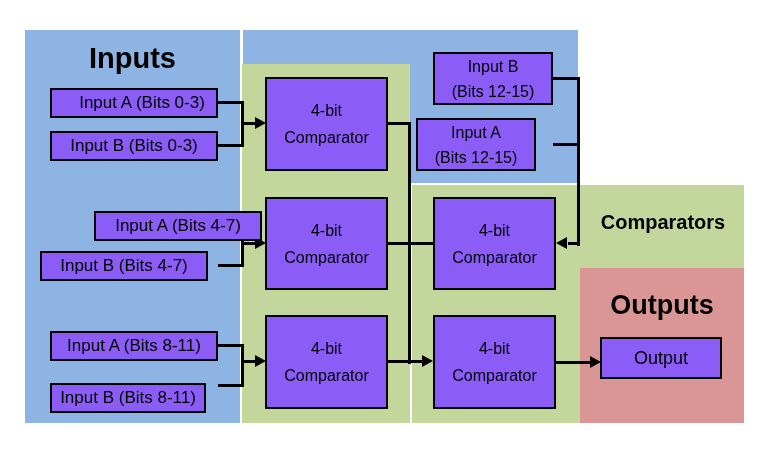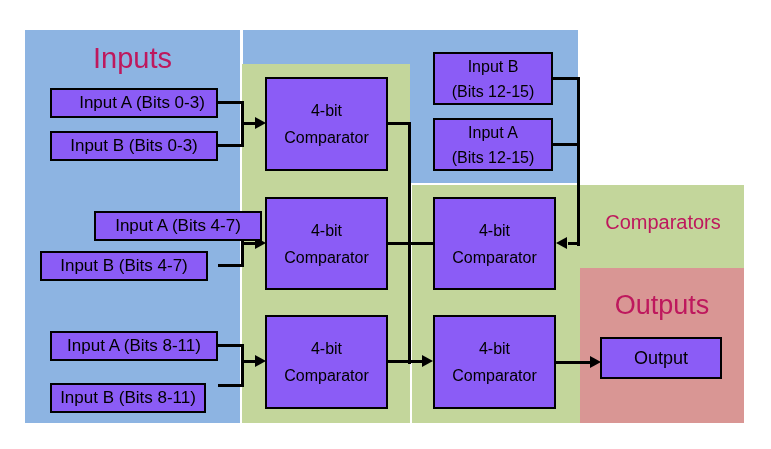--- a/index.html
+++ b/index.html
@@ -40,22 +40,22 @@
     border-bottom: 6.5px solid transparent;
   }
   .tri-l {
     position: absolute; width: 0; height: 0;
     border-right: 11px solid #000000;
     border-top: 6.5px solid transparent;
     border-bottom: 6.5px solid transparent;
   }
   .title {
     position: absolute;
-    font-weight: normal;
-    color: #be185d;
+    font-weight: bold;
+    color: #000000;
     text-align: center;
   }
   .title-lg { font-size: 29px; }
   .title-md { font-size: 27px; }
   .title-sm { font-size: 20px; }
 </style>
 </head>
 <body>
 
 <div class="canvas">
@@ -105,21 +105,21 @@
 
   <div class="wbox inbox" style="left:50px; top:88px; width:168px; height:30px;padding-left:16px;">Input A (Bits 0-3)</div>
   <div class="wbox inbox" style="left:50px; top:131px; width:168px; height:30px;">Input B (Bits 0-3)</div>
   <div class="wbox inbox" style="left:50px; top:211px; width:168px; height:30px;margin-left:44px;">Input A (Bits 4-7)</div>
   <div class="wbox inbox" style="left:40px; top:251px; width:168px; height:30px;">Input B (Bits 4-7)</div>
   <div class="wbox inbox" style="left:50px; top:331px; width:168px; height:30px;">Input A (Bits 8-11)</div>
   <div class="wbox inbox" style="left:50px; top:383px; width:156px; height:30px;">Input B (Bits 8-11)</div>
 
   <div class="wbox inbox2" style="left:433px; top:52px; width:120px; height:53px;">Input B
 (Bits 12-15)</div>
-  <div class="wbox inbox2" style="left:433px; top:118px; width:120px; height:53px;">Input A
+  <div class="wbox inbox2" style="left:416px; top:118px; width:120px; height:53px;">Input A
 (Bits 12-15)</div>
 
   <div class="wbox compbox" style="left:265px; top:77px; width:123px; height:94px;">4-bit
 Comparator</div>
   <div class="wbox compbox" style="left:265px; top:197px; width:123px; height:93px;">4-bit
 Comparator</div>
   <div class="wbox compbox" style="left:265px; top:315px; width:123px; height:94px;">4-bit
 Comparator</div>
   <div class="wbox compbox" style="left:433px; top:197px; width:123px; height:93px;">4-bit
 Comparator</div>

